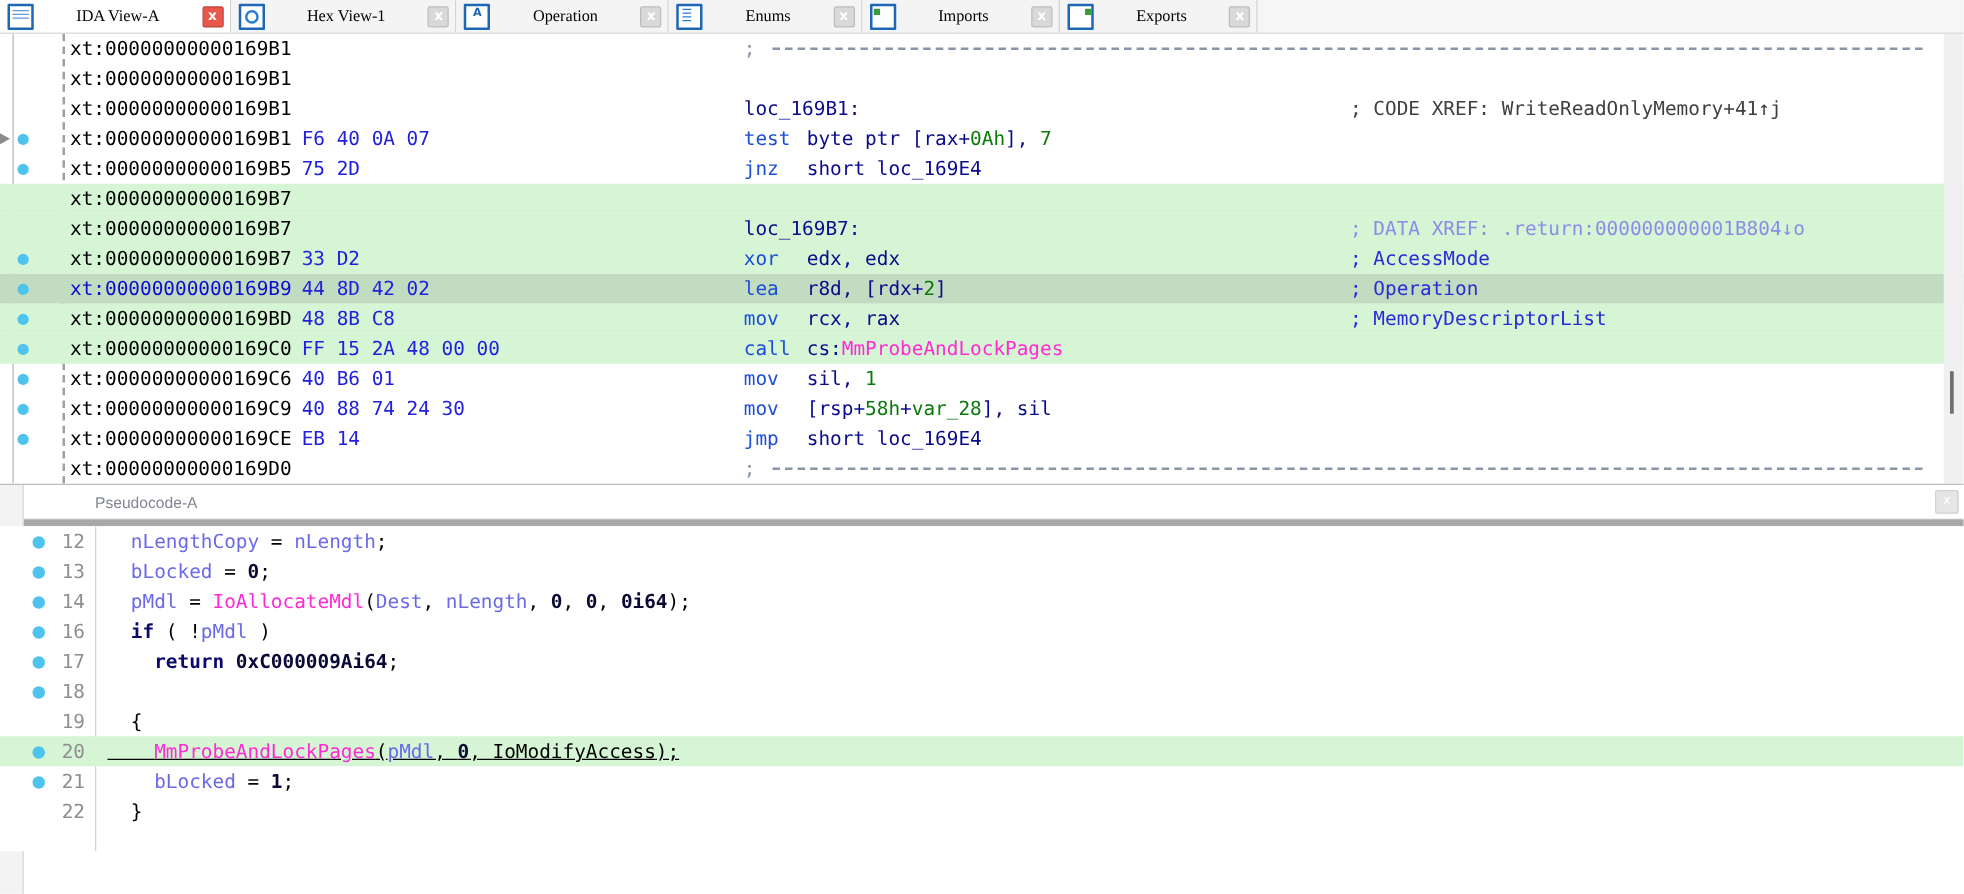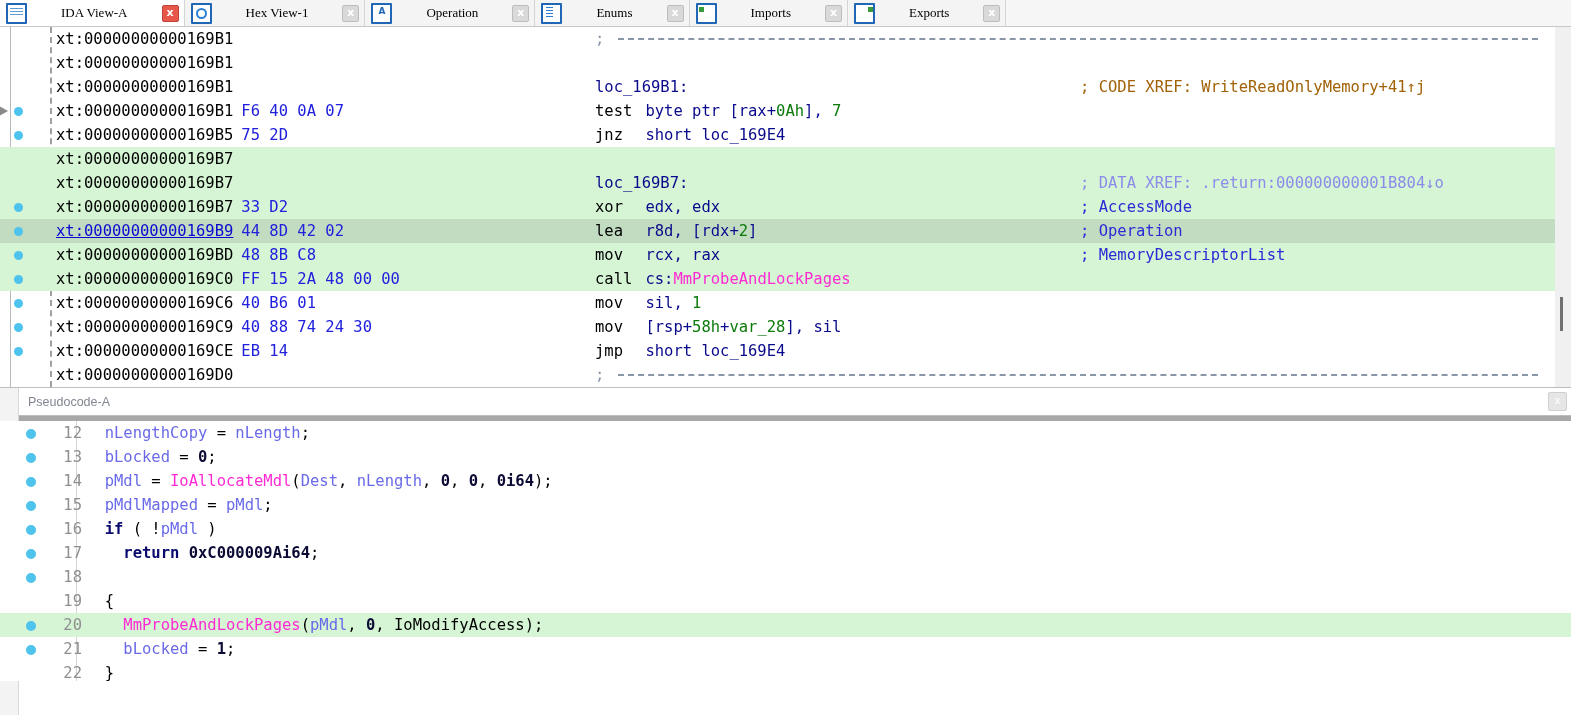--- a/index.html
+++ b/index.html
@@ -78,74 +78,75 @@
   .dot{
     position:absolute;left:14px;top:8px;width:9px;height:9px;border-radius:50%;
     background:#4ec3ee;
   }
   .cur-arrow{
     position:absolute;left:-1px;top:7px;width:0;height:0;
     border-top:5px solid transparent;border-bottom:5px solid transparent;
     border-left:9px solid #8a8a8a;
   }
   .addr{color:#000000;}
-  .addr.selected{color:#0a0ad0;text-decoration:underline;}
+  .addr.selected{color:#0a0ad0;}
   .bytes{color:#2020dd;margin-left:8px;}
   .dcol-text{position:absolute;left:595px;top:0;height:24px;display:flex;align-items:center;white-space:pre;}
   .dcol-cmt{position:absolute;left:1080px;top:0;height:24px;display:flex;align-items:center;white-space:pre;}
   .dashline{position:absolute;left:618px;top:11px;width:920px;border-top:2px dashed #8a96a8;}
   .semi{color:#8a96a8;}
-  .mn{color:#000000;display:inline-block;width:5.4ch;}
+  .mn{color:#1d4ed8;display:inline-block;width:5.4ch;}
   .op{color:#0a0a8c;}
   .lbl{color:#0a0a8c;}
   .num{color:#0b7a0b;}
   .api{color:#ff2ad4;}
-  .cmt-green{color:#a16207;}
+  .cmt-green{color:#404040;}
   .cmt-blue{color:#2b2bd6;}
   .cmt-lilac{color:#8c8ce8;}
 
   
   .dscroll{
     position:absolute;right:0;top:0;bottom:0;width:16px;background:#f0f0f0;
   }
   .dscroll .thumb{position:absolute;left:5px;top:270px;width:3px;height:34px;background:#707070;}
 
   
   .pseudo-wrap{
     position:relative;
     height:calc(715px - 26px - 360px);
     background:#ffffff;
     border-top:1px solid #bdbdbd;
   }
   .pseudo-head{
     height:27px;background:#ffffff;border-bottom:1px solid #bdbdbd;
     display:flex;align-items:center;
     margin-left:18px;
+    padding-left:48px;
   }
   .pseudo-head .ptab{
     font-family:"Liberation Sans","DejaVu Sans",sans-serif;
     font-size:12.5px;color:#808690;padding:0 10px;
   }
   .pseudo-head .pclose{
     margin-left:auto;width:17px;height:17px;margin-right:4px;
     background:#e6e6e6;border:1px solid #d0d0d0;border-radius:2px;
     color:#ffffff;font-size:10px;line-height:15px;text-align:center;
     font-family:"DejaVu Sans",sans-serif;
   }
   .pseudo-subbar{height:5px;background:#a8a8a8;margin-left:18px;}
   .pcode{
     position:relative;background:#ffffff;overflow:hidden;
     font-size:15.5px;line-height:24px;
     height:260px;
   }
   .prow{position:relative;height:24px;white-space:pre;display:flex;align-items:center;}
-  .prow.hl{background:#d5f5d5;}
+  .prow.hl{background:#d5f5d5;text-decoration:underline;}
   .pdot{position:absolute;left:26px;top:8px;width:10px;height:10px;border-radius:50%;background:#4ec3ee;}
   .pnum{
-    position:absolute;left:56px;width:26px;text-align:right;color:#8f8f8f;
+    position:absolute;left:42px;width:26px;text-align:right;color:#8f8f8f;
   }
   .pgut-line{position:absolute;left:76px;top:0;bottom:0;width:1px;background:#d4d4d4;}
   .ptext{margin-left:86px;white-space:pre;}
   .v{color:#6a6ae8;}
   .k{color:#0a0a6e;font-weight:bold;margin-top:12px;}
   .f{color:#ff2ad4;}
   .n{color:#0a0a35;font-weight:bold;}
   .c{color:#0b8a0b;}
   .pleft-strip{position:absolute;left:0;top:0;bottom:0;width:18px;background:#f3f3f3;border-right:1px solid #d8d8d8;}
 </style>
@@ -224,21 +225,20 @@
     <span class="ptab">Pseudocode-A</span>
     <span class="pclose">x</span>
   </div>
   <div class="pseudo-subbar"></div>
   <div class="pcode">
     <div class="pgut-line"></div>
     <div id="pseudo-rows">
         <div class="prow"><span class="pdot"></span><span class="pnum">12</span><span class="ptext">  <span class="v">nLengthCopy</span> = <span class="v">nLength</span>;</span></div>
         <div class="prow"><span class="pdot"></span><span class="pnum">13</span><span class="ptext">  <span class="v">bLocked</span> = <span class="n">0</span>;</span></div>
         <div class="prow"><span class="pdot"></span><span class="pnum">14</span><span class="ptext">  <span class="v">pMdl</span> = <span class="f">IoAllocateMdl</span>(<span class="v">Dest</span>, <span class="v">nLength</span>, <span class="n">0</span>, <span class="n">0</span>, <span class="n">0i64</span>);</span></div>
-        <div class="prow"><span class="pdot"></span><span class="pnum">15</span><span class="ptext">  <span class="v">pMdlMapped</span> = <span class="v">pMdl</span>;</span></div>
         <div class="prow"><span class="pdot"></span><span class="pnum">16</span><span class="ptext">  <span class="k">if</span> ( !<span class="v">pMdl</span> )</span></div>
         <div class="prow"><span class="pdot"></span><span class="pnum">17</span><span class="ptext">    <span class="k">return</span> <span class="n">0xC000009Ai64</span>;</span></div>
         <div class="prow"><span class="pdot"></span><span class="pnum">18</span></div>
         <div class="prow"><span class="pnum">19</span><span class="ptext">  {</span></div>
         <div class="prow hl"><span class="pdot"></span><span class="pnum">20</span><span class="ptext">    <span class="f">MmProbeAndLockPages</span>(<span class="v">pMdl</span>, <span class="n">0</span>, <span class="h">IoModifyAccess</span>);</span></div>
         <div class="prow"><span class="pdot"></span><span class="pnum">21</span><span class="ptext">    <span class="v">bLocked</span> = <span class="n">1</span>;</span></div>
         <div class="prow"><span class="pnum">22</span><span class="ptext">  }</span></div>
       </div>
   </div>
 </div>

